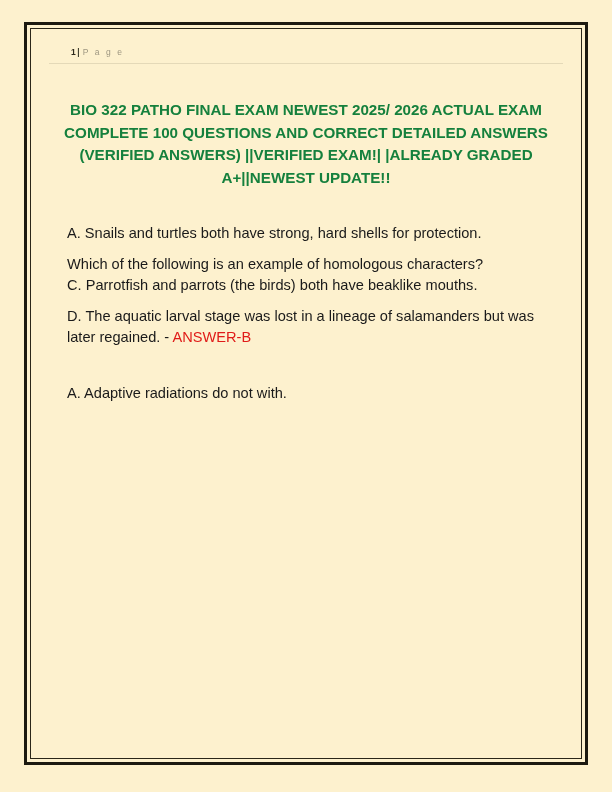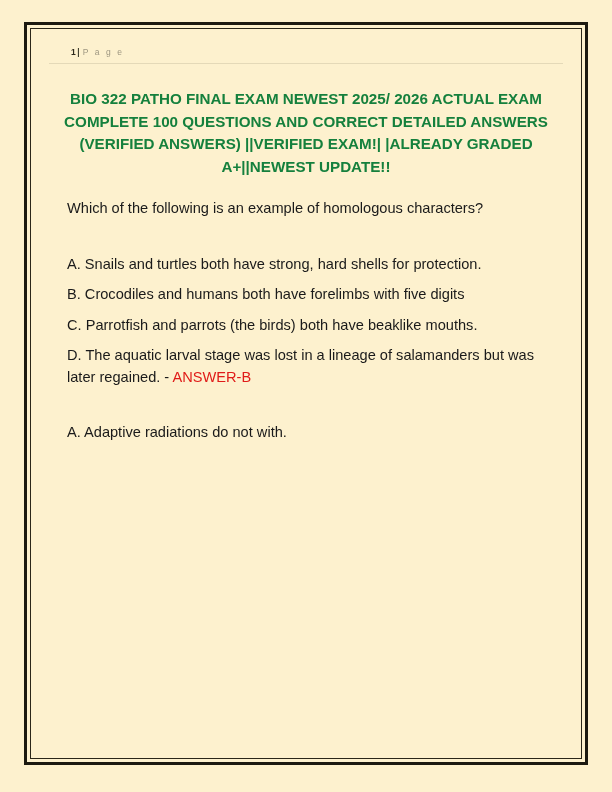--- a/index.html
+++ b/index.html
@@ -43,21 +43,21 @@
     right: 0;
     bottom: 0;
     padding: 12px 18px 0 18px;
     box-sizing: border-box;
   }
 
   
   .doc-header {
     padding: 0 2px 4px 22px;
     border-bottom: 1px solid #e4d9b8;
-    margin-bottom: 24px;
+    margin-bottom: 35px;
     white-space: nowrap;
   }
   .hdr-num {
     font-size: 8.5px;
     font-weight: bold;
     color: #2e2a1c;
     letter-spacing: 0.5px;
   }
   .hdr-bar {
     font-size: 8.5px;
@@ -110,24 +110,23 @@
     <div class="page-body">
 
       <div class="doc-header">
         <span class="hdr-num">1</span><span class="hdr-bar">|</span><span class="hdr-page">P a g e</span>
       </div>
 
       <div class="doc-title">BIO 322 PATHO FINAL EXAM NEWEST 2025/ 2026 ACTUAL EXAM COMPLETE 100 QUESTIONS AND CORRECT DETAILED ANSWERS (VERIFIED ANSWERS) ||VERIFIED EXAM!| |ALREADY GRADED A+||NEWEST UPDATE!!</div>
 
       <div class="content">
 
+        <p class="para spacer-before">A. Snails and turtles both have strong, hard shells for protection.</p>
+
         <p class="para q-block">Which of the following is an example of homologous characters?</p>
-
-        <p class="para spacer-before">A. Snails and turtles both have strong, hard shells for protection.</p>
-        <p class="para">B. Crocodiles and humans both have forelimbs with five digits</p>
         <p class="para">C. Parrotfish and parrots (the birds) both have beaklike mouths.</p>
         <p class="para"><span>D. The aquatic larval stage was lost in a lineage of salamanders but was later regained. -</span> <span class="answer-tag">ANSWER-B</span></p>
 
 
         <p class="para spacer-before">A. Adaptive radiations do not with.</p>
 
       </div>
     </div>
   </div>
 </div>

